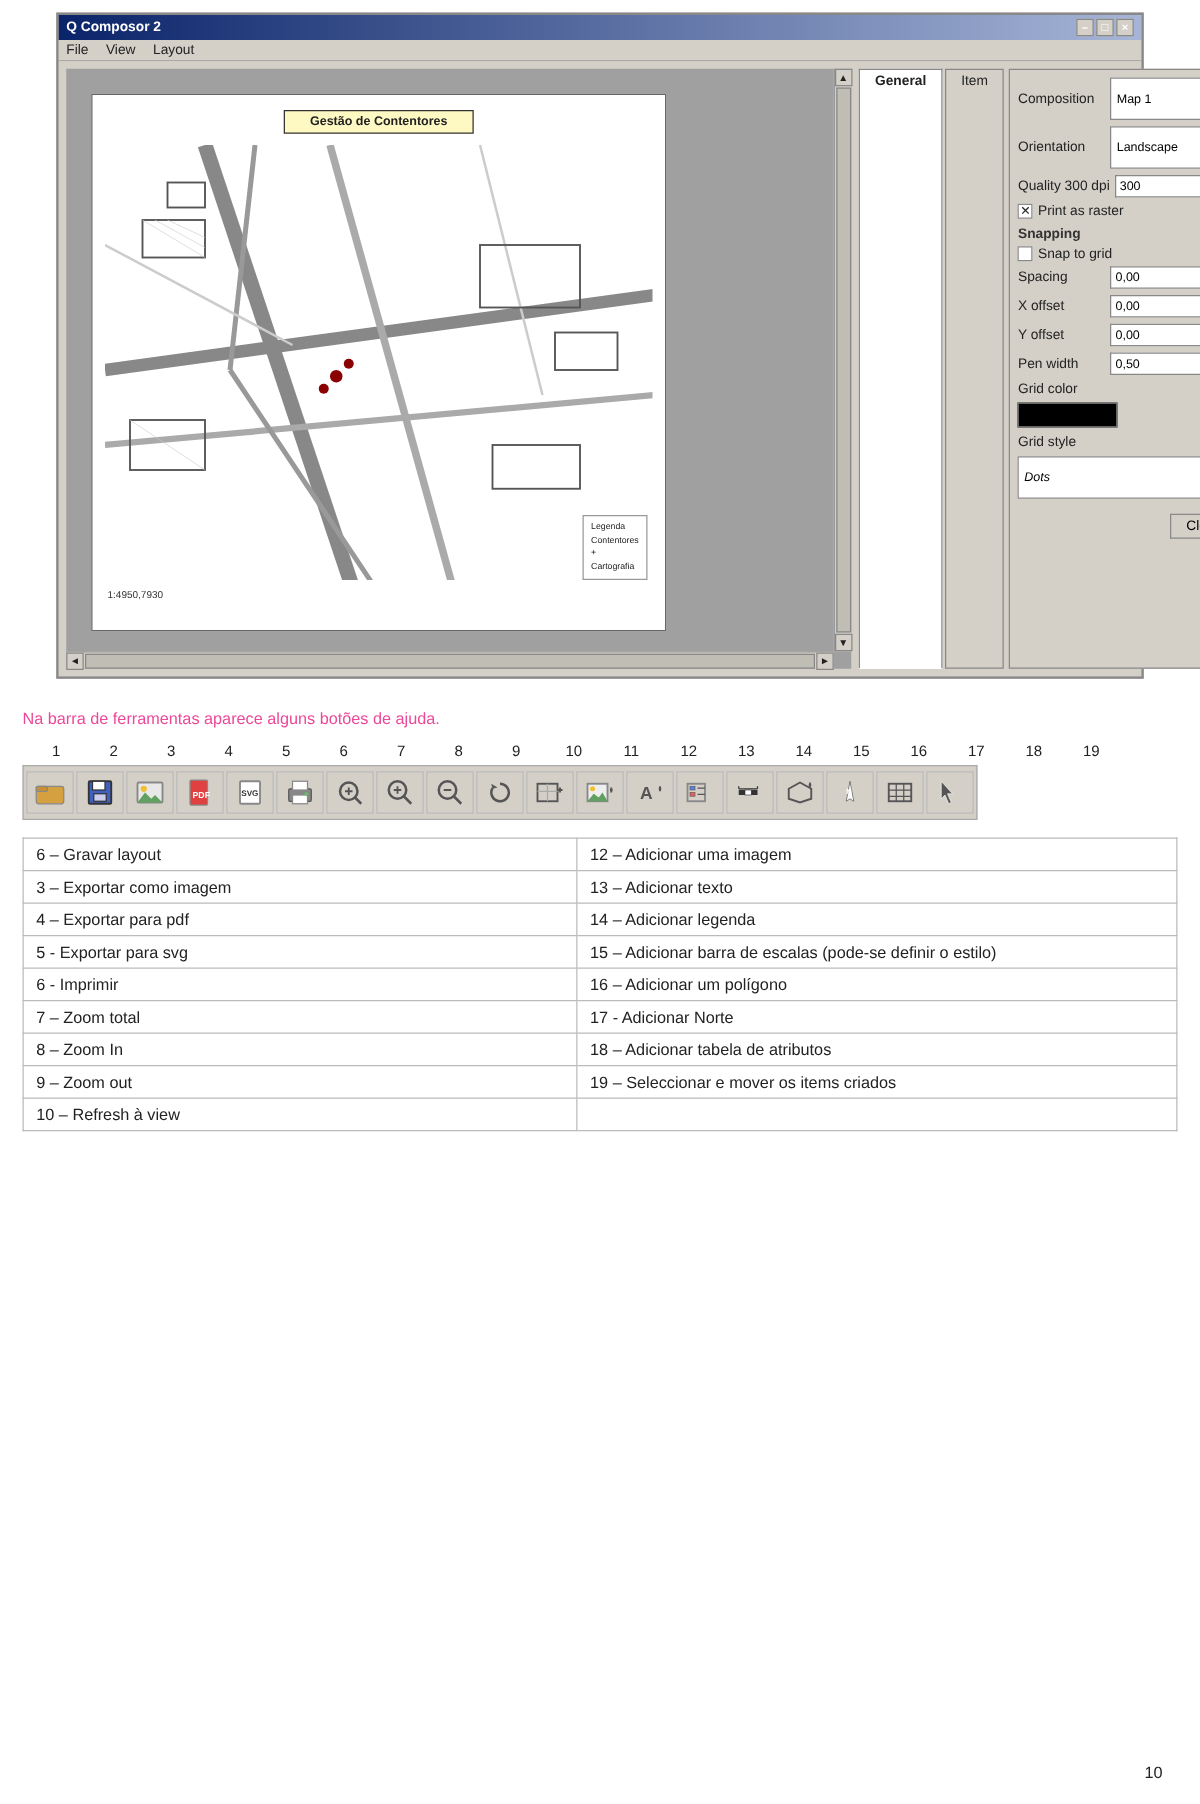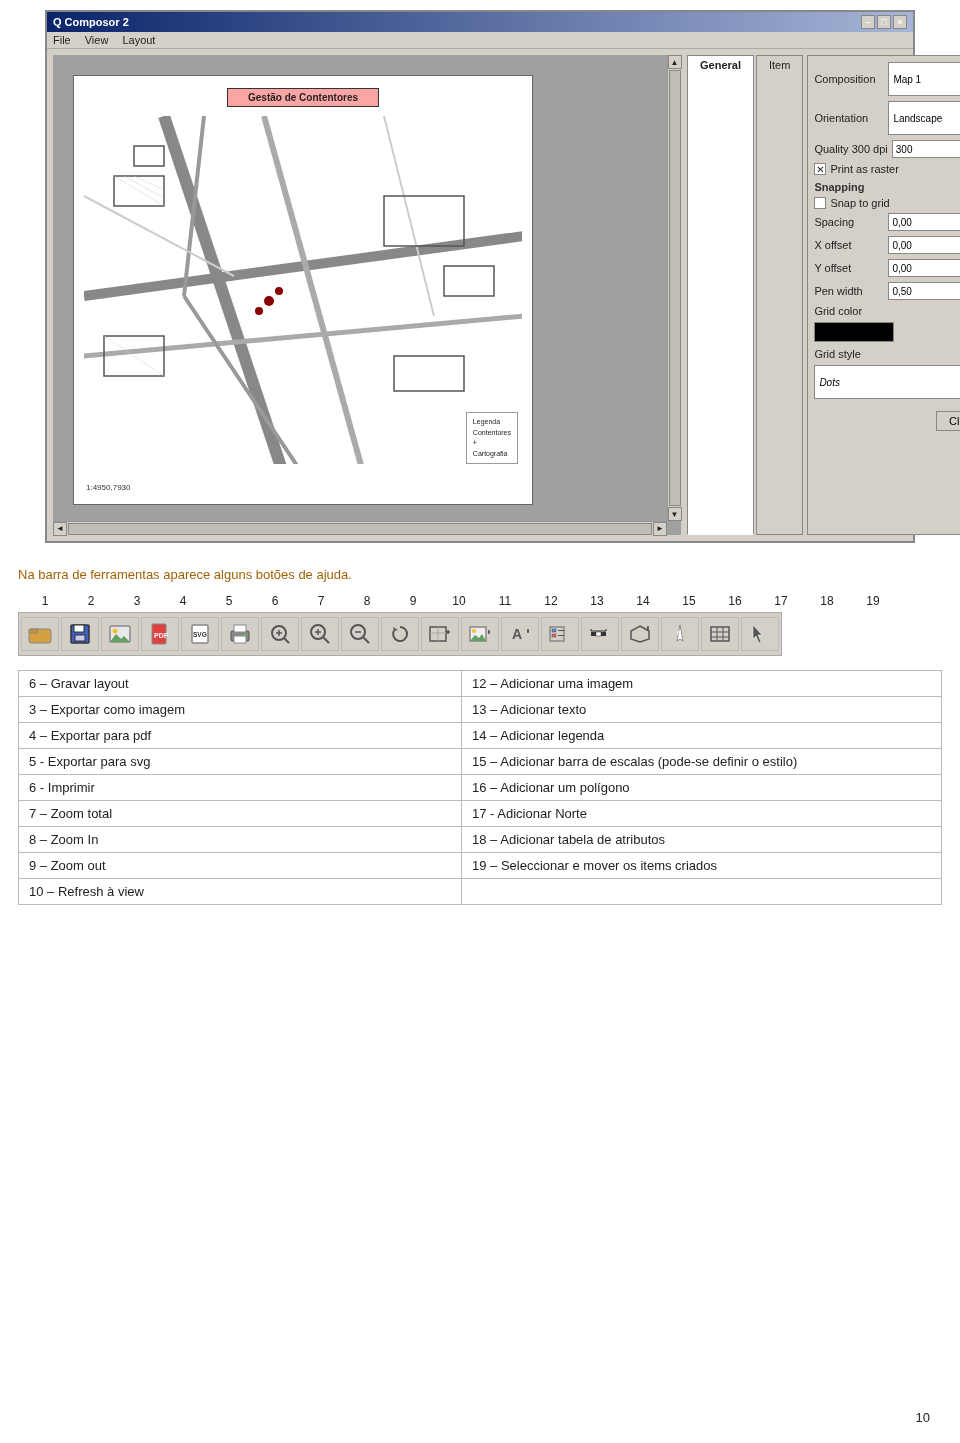--- a/index.html
+++ b/index.html
@@ -120,33 +120,33 @@
       border: 1px solid #666;
     }
     .map-title-box {
       position: absolute;
       top: 12px; left: 50%;
       transform: translateX(-50%);
       border: 1px solid #333;
       padding: 3px 20px;
       font-size: 10px;
       font-weight: bold;
-      background: #fca5a5;
+      background: #fef9c3;
       white-space: nowrap;
     }
     .map-content {
       position: absolute;
       top: 40px; left: 10px;
       right: 10px; bottom: 40px;
       overflow: hidden;
     }
     
     .map-scale-label {
       position: absolute;
-      bottom: 12px; left: 12px;
+      bottom: 24px; left: 12px;
       font-size: 8px;
       color: #333;
     }
     .map-legend-box {
       position: absolute;
       bottom: 40px; right: 14px;
       border: 1px solid #999;
       padding: 4px 6px;
       font-size: 7px;
       background: #fff;
@@ -281,21 +281,21 @@
       border: 1px solid #888;
       background: #d4d0c8;
       font-size: 11px;
       cursor: pointer;
     }
 
     
     .intro-text {
       padding: 14px 6px 6px 18px;
       font-size: 13px;
-      color: #a16207;
+      color: #ec4899;
     }
 
     
     .toolbar-section {
       padding: 6px 18px;
     }
     .toolbar-numbers {
       display: flex;
       gap: 0;
       align-items: center;

